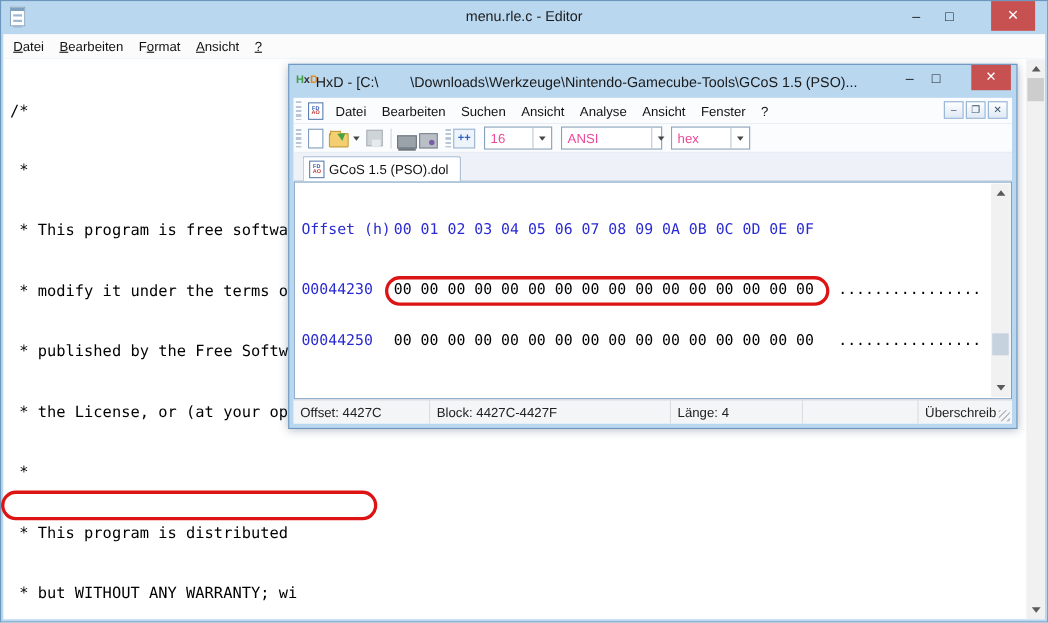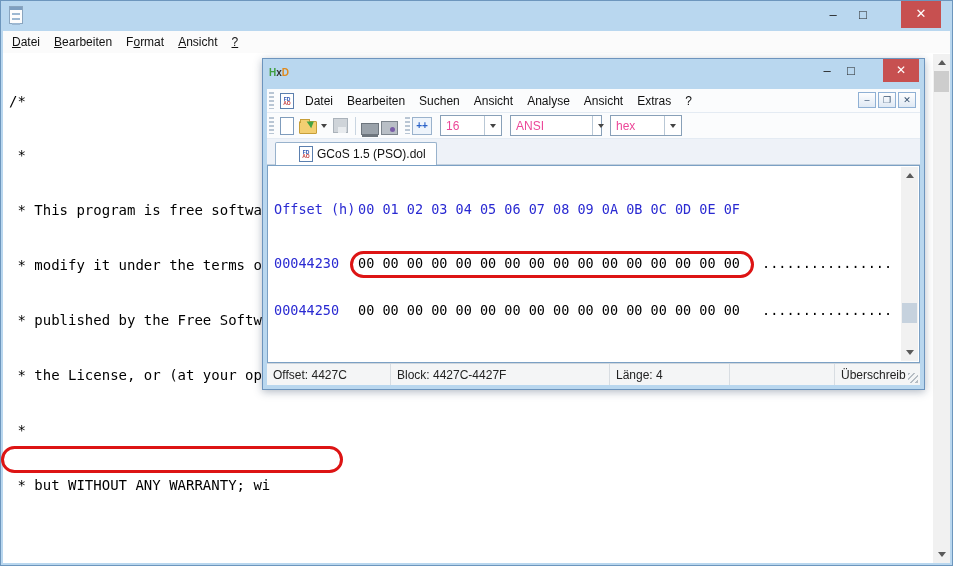--- a/index.html
+++ b/index.html
@@ -59,21 +59,21 @@
   .i-ram { width:18px; height:12px; background:#9aa2aa; border:1px solid #6d757d; top:3px; box-shadow:0 3px 0 -1px #6d757d; }
   .i-disk { width:17px; height:14px; background:#b9bfc6; border:1px solid #7d858d; top:2px; }
   .i-disk:after { content:""; position:absolute; right:2px; bottom:2px; width:5px; height:5px; border-radius:50%; background:#7a5ea8; }
   .i-bpr { width:20px; height:18px; border:1px solid #9ab2cc; background:#eef4fb; color:#2a62c8; font-size:10px; font-weight:bold; text-align:center; line-height:16px; }
   .combo { height:21px; border:1px solid #88a0b8; background:#fff; font-size:12px; color:#ec4899; display:flex; align-items:center; position:relative; margin-left:8px; }
   .combo .val { padding-left:5px; flex:1; }
   .combo .arrow { width:17px; height:100%; border-left:1px solid #b9c8d6; position:relative; }
   .combo .arrow:after { content:""; position:absolute; left:5px; top:8px; border-left:3.5px solid transparent; border-right:3.5px solid transparent; border-top:4px solid #444; }
   .c16 { width:62px; } .cansi { width:92px;gap:48px; } .chex { width:72px; }
   .hx-tabs { height:26px; background:#eef2f8; position:relative; border-bottom:1px solid #c2d0de; }
-  .tab { position:absolute; left:8px; top:3px; height:23px; background:#fff; border:1px solid #98b2cc; border-bottom:none; border-radius:2px 2px 0 0; display:flex; align-items:center; padding:0 10px 0 19px; font-size:12px; color:#111; }
+  .tab { position:absolute; left:8px; top:3px; height:23px; background:#fff; border:1px solid #98b2cc; border-bottom:none; border-radius:2px 2px 0 0; display:flex; align-items:center; padding:0 10px 0 1px; font-size:12px; color:#111; }
   .hx-hexpanel { flex:1; background:#fff; border:1px solid #7ba0c4; position:relative; overflow:hidden; }
   .hexarea { position:absolute; left:6px; top:5px; font-family:"DejaVu Sans Mono", monospace; font-size:13.5px; line-height:15.7px; color:#000; white-space:pre; }
   .hexrow { height:15.7px; white-space:pre; }
   .hexhead { margin-bottom:6px; }
   .col-off { display:inline-block; width:84px; color:#2a2ad2; }
   .hexhead .col-bytes { color:#2a2ad2; }
   .col-asc { margin-left:22px; }
   .hx-status { height:22px; background:#f4f5f6; border-top:1px solid #cfd6dd; display:flex; font-size:12px; color:#222; position:relative; }
   .st-panel { border-right:1px solid #d8dde2; display:flex; align-items:center; padding-left:6px; overflow:hidden; white-space:nowrap; }
   .st-grip { position:absolute; right:2px; bottom:2px; width:10px; height:10px; background:repeating-linear-gradient(135deg,#b6bdc4 0 1.5px, transparent 1.5px 4px); }
@@ -87,40 +87,42 @@
 <div class="screen">
 
   <div class="np-frame">
     <div class="np-title">
       <div class="np-icon">
           <b></b>
           <i></i>
           <i></i>
           <i></i>
         </div>
+      <div class="np-title-text">menu.rle.c - Editor</div>
       <div class="cap-btn np-min">–</div>
       <div class="cap-btn np-max">□</div>
       <div class="btn-close">✕</div>
     </div>
     <div class="np-menu">
       <span class="mi"><span></span><span class="mn">D</span><span>atei</span></span>
       <span class="mi"><span></span><span class="mn">B</span><span>earbeiten</span></span>
       <span class="mi"><span>F</span><span class="mn">o</span><span>rmat</span></span>
       <span class="mi"><span></span><span class="mn">A</span><span>nsicht</span></span>
       <span class="mi"><span class="mn">?</span></span>
     </div>
     <div class="np-client">
       <div class="np-text">
         <div class="ln">/*</div>
         <div class="ln"> *</div>
         <div class="ln"> * This program is free softwar</div>
         <div class="ln"> * modify it under the terms of</div>
         <div class="ln"> * published by the Free Softwa</div>
         <div class="ln"> * the License, or (at your opt</div>
         <div class="ln"> *</div>
+        <div class="ln"> * This program is distributed</div>
         <div class="ln"> * but WITHOUT ANY WARRANTY; wi</div>
         
         
         
         
         
         
         
         
         
@@ -138,39 +140,40 @@
         <div class="sb-btn sb-up" style="top:0;"></div>
         <div class="sb-thumb" style="top:17px; height:21px;"></div>
         <div class="sb-btn sb-down" style="bottom:0;"></div>
       </div>
     </div>
   </div>
 
   <div class="hx-frame">
     <div style="position:relative; height:30px;">
       <div class="hx-app-icon"><span class="g">H</span><span class="x">x</span><span class="o">D</span></div>
+      <div class="hx-title-text">HxD - [C:\        \Downloads\Werkzeuge\Nintendo-Gamecube-Tools\GCoS 1.5 (PSO)...</div>
       <div class="cap-btn hx-min">–</div>
       <div class="cap-btn hx-max">□</div>
       <div class="hx-close">✕</div>
     </div>
     <div class="hx-content">
 
       <div class="hx-menubar">
         <div class="grip"></div>
         <div class="doc-icon">
             <div class="l1">FD</div>
             <div class="l2">AO</div>
           </div>
         <span class="mi">Datei</span>
         <span class="mi">Bearbeiten</span>
         <span class="mi">Suchen</span>
         <span class="mi">Ansicht</span>
         <span class="mi">Analyse</span>
         <span class="mi">Ansicht</span>
-        <span class="mi">Extras</span>
+        <span class="mi">Fenster</span>
         <span class="mi">?</span>
         <div class="mdi-btns">
           <div class="mdi-btn">–</div>
           <div class="mdi-btn">❐</div>
           <div class="mdi-btn">✕</div>
         </div>
       </div>
 
       <div class="hx-toolbar">
         <div class="grip"></div>

